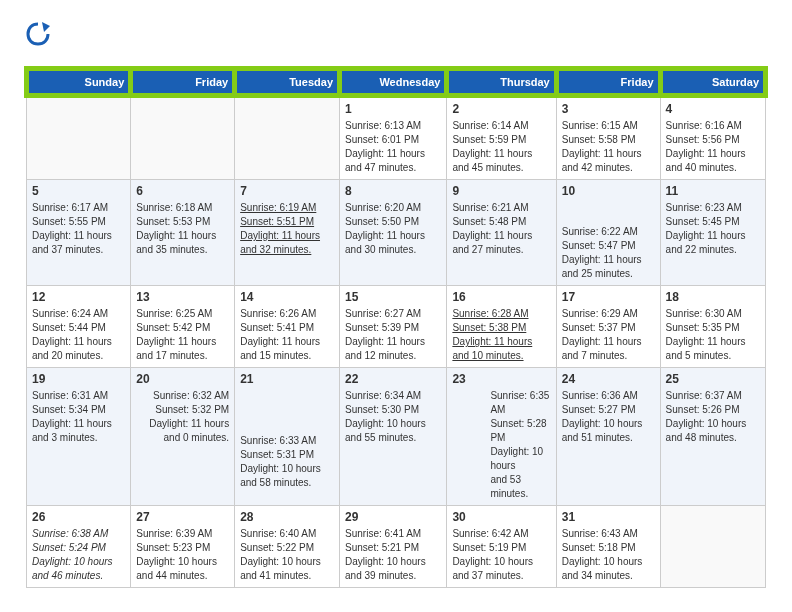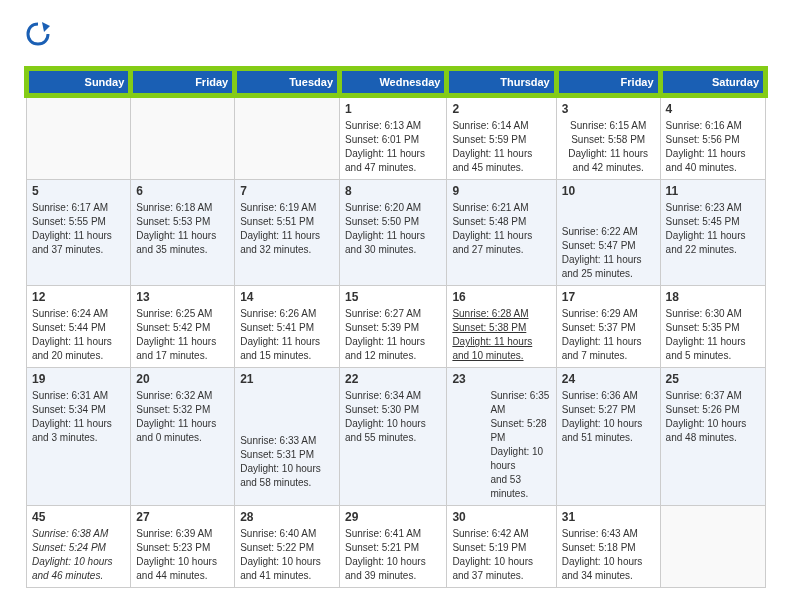--- a/index.html
+++ b/index.html
@@ -128,21 +128,21 @@
           </td>
           <td>
             <div class="day-number">2</div>
             <div class="day-info" style="white-space: pre-line;">Sunrise: 6:14 AM
 Sunset: 5:59 PM
 Daylight: 11 hours
 and 45 minutes.</div>
           </td>
           <td>
             <div class="day-number">3</div>
-            <div class="day-info" style="white-space: pre-line; text-align: center;">Sunrise: 6:15 AM
+            <div class="day-info" style="white-space: pre-line;">Sunrise: 6:15 AM
 Sunset: 5:58 PM
 Daylight: 11 hours
 and 42 minutes.</div>
           </td>
           <td>
             <div class="day-number">4</div>
             <div class="day-info" style="white-space: pre-line;">Sunrise: 6:16 AM
 Sunset: 5:56 PM
 Daylight: 11 hours
 and 40 minutes.</div>
@@ -158,21 +158,21 @@
           </td>
           <td>
             <div class="day-number">6</div>
             <div class="day-info" style="white-space: pre-line;">Sunrise: 6:18 AM
 Sunset: 5:53 PM
 Daylight: 11 hours
 and 35 minutes.</div>
           </td>
           <td>
             <div class="day-number">7</div>
-            <div class="day-info" style="white-space: pre-line;">Sunrise: 6:19 AM
+            <div class="day-info" style="white-space: pre-line; text-decoration: underline;">Sunrise: 6:19 AM
 Sunset: 5:51 PM
 Daylight: 11 hours
 and 32 minutes.</div>
           </td>
           <td>
             <div class="day-number">8</div>
             <div class="day-info" style="white-space: pre-line;">Sunrise: 6:20 AM
 Sunset: 5:50 PM
 Daylight: 11 hours
 and 30 minutes.</div>
@@ -253,21 +253,21 @@
         <tr class="row-even">
           <td>
             <div class="day-number">19</div>
             <div class="day-info" style="white-space: pre-line;">Sunrise: 6:31 AM
 Sunset: 5:34 PM
 Daylight: 11 hours
 and 3 minutes.</div>
           </td>
           <td>
             <div class="day-number">20</div>
-            <div class="day-info" style="white-space: pre-line;">Sunrise: 6:32 AM
+            <div class="day-info" style="white-space: pre-line; text-align: right;">Sunrise: 6:32 AM
 Sunset: 5:32 PM
 Daylight: 11 hours
 and 0 minutes.</div>
           </td>
           <td>
             <div class="day-number">21</div>
             <div class="day-info" style="white-space: pre-line; margin-top: 48px;">Sunrise: 6:33 AM
 Sunset: 5:31 PM
 Daylight: 10 hours
 and 58 minutes.</div>
@@ -296,21 +296,21 @@
           <td>
             <div class="day-number">25</div>
             <div class="day-info" style="white-space: pre-line;">Sunrise: 6:37 AM
 Sunset: 5:26 PM
 Daylight: 10 hours
 and 48 minutes.</div>
           </td>
         </tr>
         <tr>
           <td>
-            <div class="day-number">45</div>
+            <div class="day-number">26</div>
             <div class="day-info" style="white-space: pre-line; font-style: italic;">Sunrise: 6:38 AM
 Sunset: 5:24 PM
 Daylight: 10 hours
 and 46 minutes.</div>
           </td>
           <td>
             <div class="day-number">27</div>
             <div class="day-info" style="white-space: pre-line;">Sunrise: 6:39 AM
 Sunset: 5:23 PM
 Daylight: 10 hours

